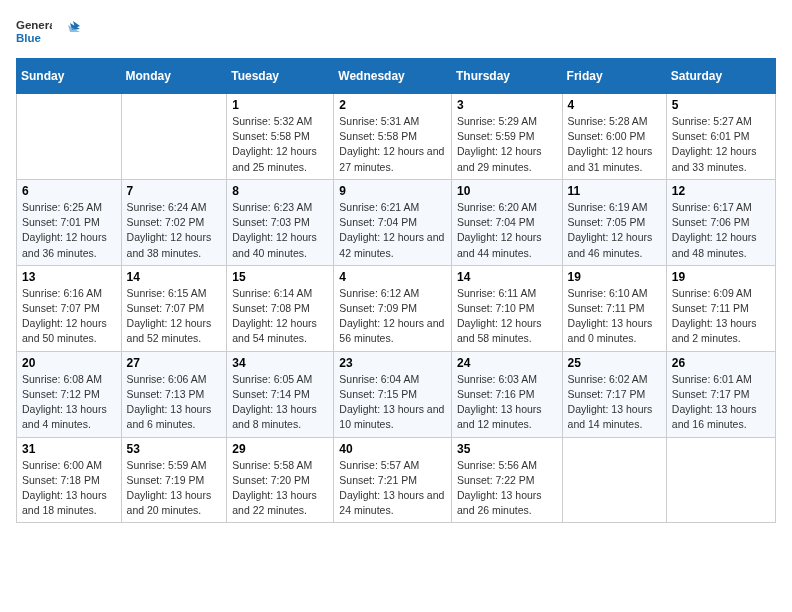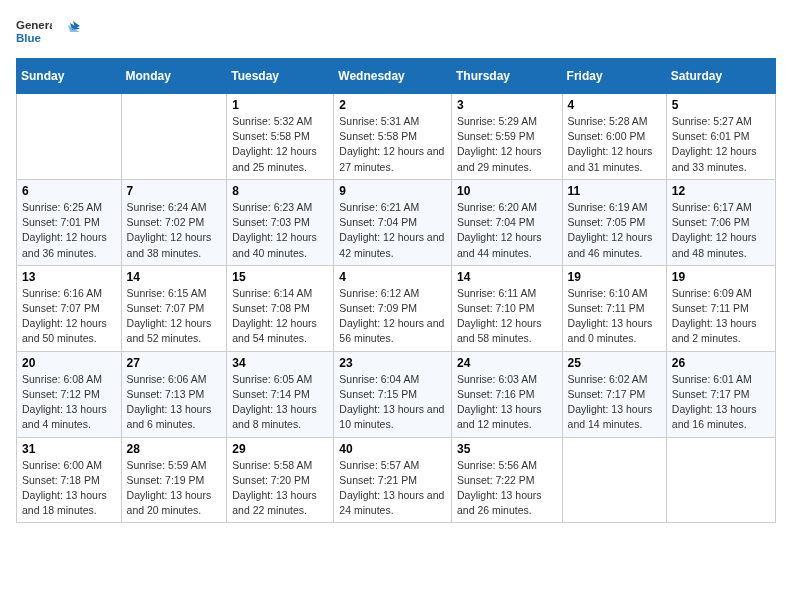--- a/index.html
+++ b/index.html
@@ -224,21 +224,21 @@
           <span class="day-num">26</span>
           <div class="day-info">Sunrise: 6:01 AM<br>Sunset: 7:17 PM<br>Daylight: 13 hours and 16 minutes.</div>
         </td>
       </tr>
       <tr>
         <td>
           <span class="day-num">31</span>
           <div class="day-info">Sunrise: 6:00 AM<br>Sunset: 7:18 PM<br>Daylight: 13 hours and 18 minutes.</div>
         </td>
         <td>
-          <span class="day-num">28</span>
+          <span class="day-num">53</span>
           <div class="day-info">Sunrise: 5:59 AM<br>Sunset: 7:19 PM<br>Daylight: 13 hours and 20 minutes.</div>
         </td>
         <td>
           <span class="day-num">29</span>
           <div class="day-info">Sunrise: 5:58 AM<br>Sunset: 7:20 PM<br>Daylight: 13 hours and 22 minutes.</div>
         </td>
         <td>
           <span class="day-num">40</span>
           <div class="day-info">Sunrise: 5:57 AM<br>Sunset: 7:21 PM<br>Daylight: 13 hours and 24 minutes.</div>
         </td>

